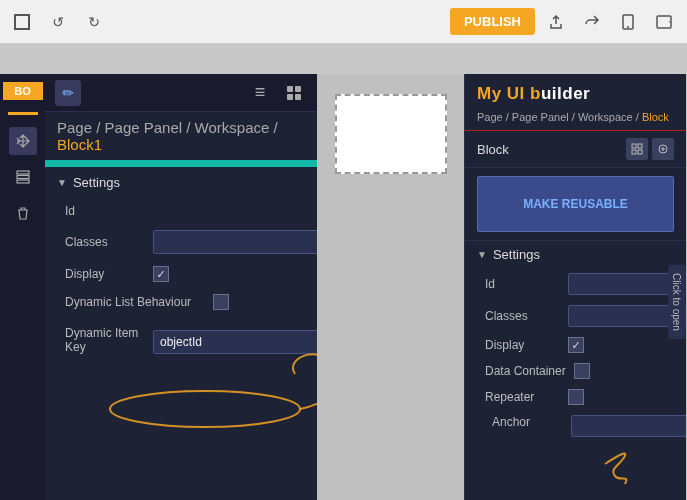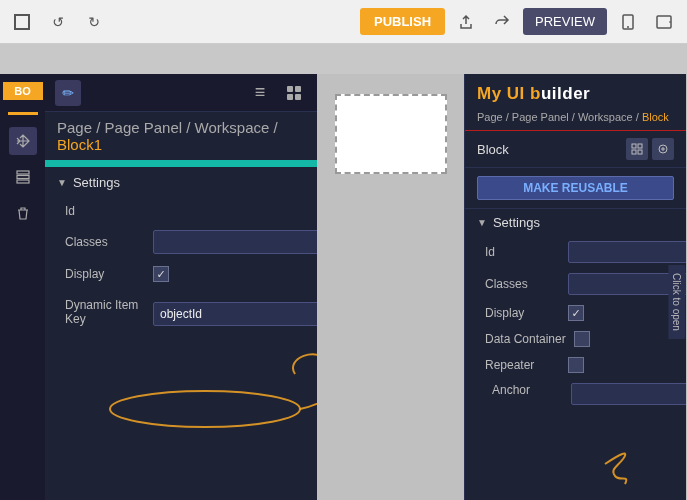--- a/index.html
+++ b/index.html
@@ -122,21 +122,20 @@
     <svg width="16" height="16" viewBox="0 0 16 16">
         <path d="M3 10 v4 h10 v-4" fill="none" stroke="#555" stroke-width="1.5"></path>
         <path d="M8 2 v8 M5 5 l3-3 3 3" fill="none" stroke="#555" stroke-width="1.5"></path>
       </svg>
   </div>
   <div class="top-icon">
     <svg width="16" height="16" viewBox="0 0 16 16">
         <path d="M10 2 l4 4 -4 4 M14 6 H6 a4 4 0 0 0 -4 4" fill="none" stroke="#555" stroke-width="1.5"></path>
       </svg>
   </div>
-  <button class="preview-btn">PREVIEW</button>
   <div class="preview-icon">
     <svg width="12" height="16" viewBox="0 0 12 16">
         <rect x="1" y="1" width="10" height="14" rx="1" fill="none" stroke="#555" stroke-width="1.5"></rect>
         <line x1="5" y1="13" x2="7" y2="13" stroke="#555" stroke-width="1.5"></line>
       </svg>
   </div>
   <div class="preview-icon">
     <svg width="16" height="14" viewBox="0 0 16 14">
         <rect x="1" y="1" width="14" height="12" rx="1" fill="none" stroke="#555" stroke-width="1.5"></rect>
         <line x1="13" y1="7" x2="15" y2="7" stroke="#555" stroke-width="1"></line>
@@ -210,20 +209,24 @@
         <input class="form-input" style="background: rgb(42, 48, 80); border: 1px solid rgb(74, 80, 128); color: rgb(238, 238, 238); padding: 4px 6px; font-size: 12px; flex: 1 1 0%; border-radius: 2px;" value="">
       </div>
 
       <div style="display:flex; align-items:center; padding:6px 12px 6px 20px; gap:8px;">
         <span style="color:#bbb; font-size:12px; min-width:80px;">Display</span>
         <div style="width:16px; height:16px; background:#3a4060; border:1px solid #6a7090; display:flex; align-items:center; justify-content:center; cursor:pointer;">
           <span style="color:#ddd; font-size:11px;">✓</span>
         </div>
       </div>
 
+      <div style="display:flex; align-items:center; padding:6px 12px 6px 20px; gap:8px; position:relative;">
+        <span style="color:#bbb; font-size:12px; min-width:140px;">Dynamic List Behaviour</span>
+        <div style="width:16px; height:16px; background:#3a4060; border:1px solid #6a7090; cursor:pointer;"></div>
+      </div>
 
       <div style="display:flex; align-items:flex-start; padding:10px 12px 6px 20px; gap:8px;">
         <div style="min-width:80px;">
           <div style="color:#bbb; font-size:12px;">Dynamic Item</div>
           <div style="color:#bbb; font-size:12px;">Key</div>
         </div>
         <input style="background: rgb(42, 48, 80); border: 1px solid rgb(74, 80, 128); color: rgb(238, 238, 238); padding: 4px 6px; font-size: 12px; flex: 1 1 0%; border-radius: 2px; margin-top: 4px;" value="objectId">
       </div>
 
       <svg style="position:absolute; top:0; left:0; width:272px; height:456px; pointer-events:none;">
@@ -261,21 +264,21 @@
           </div>
           <div style="width:22px; height:22px; display:flex; align-items:center; justify-content:center; background:#3a4060; border-radius:2px; cursor:pointer; font-size:11px; color:#bbb;">
             <svg width="12" height="12" viewBox="0 0 12 12">
                 <path d="M4 6 h4 M6 4 v4 M2 6 a4 4 0 0 1 8 0 a4 4 0 0 1-8 0" fill="none" stroke="#bbb" stroke-width="1"></path>
               </svg>
           </div>
         </div>
       </div>
 
       <div style="padding:8px 12px;">
-        <button style="background:#3a4a8a; color:#7aafff; border:1px solid #5a6aaa; padding:4px 12px; font-size:12px; cursor:pointer; border-radius:2px; font-weight:bold; width:100%;">MAKE REUSABLE</button>
+        <button style="background:#3a4a8a; color:#7aafff; border:1px solid #5a6aaa; padding:20px 12px; font-size:12px; cursor:pointer; border-radius:2px; font-weight:bold; width:100%;">MAKE REUSABLE</button>
       </div>
 
       <div style="display:flex; align-items:center; padding:6px 12px; cursor:pointer; font-size:13px; color:#ddd; gap:6px; border-top:1px solid #2a3050;">
         <span style="font-size:10px; color:#aaa;">▼</span>
         <span>Settings</span>
       </div>
 
       <div style="display:flex; align-items:center; padding:5px 12px 5px 20px; gap:8px;">
         <span style="color:#bbb; font-size:12px; min-width:75px;">Id</span>
         <input style="background: rgb(42, 48, 80); border: 1px solid rgb(74, 80, 128); color: rgb(238, 238, 238); padding: 3px 5px; font-size: 12px; flex: 1 1 0%; border-radius: 2px;" value="">

